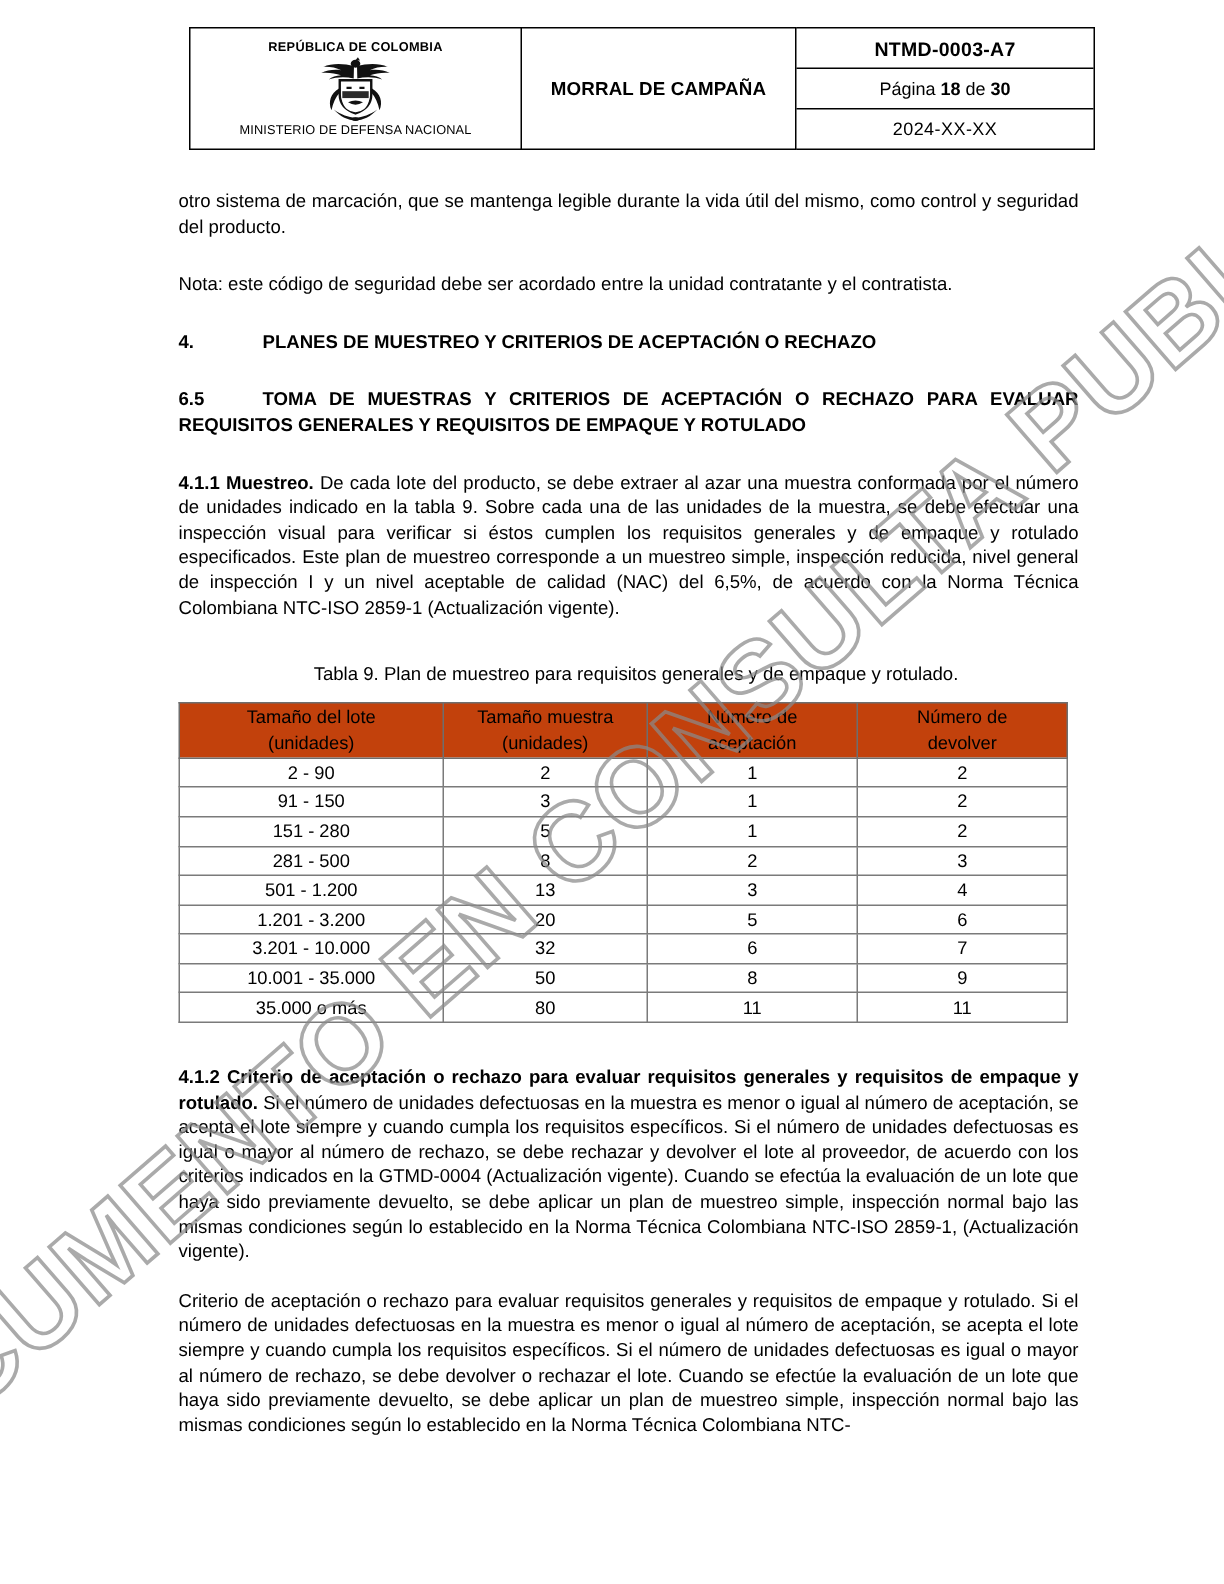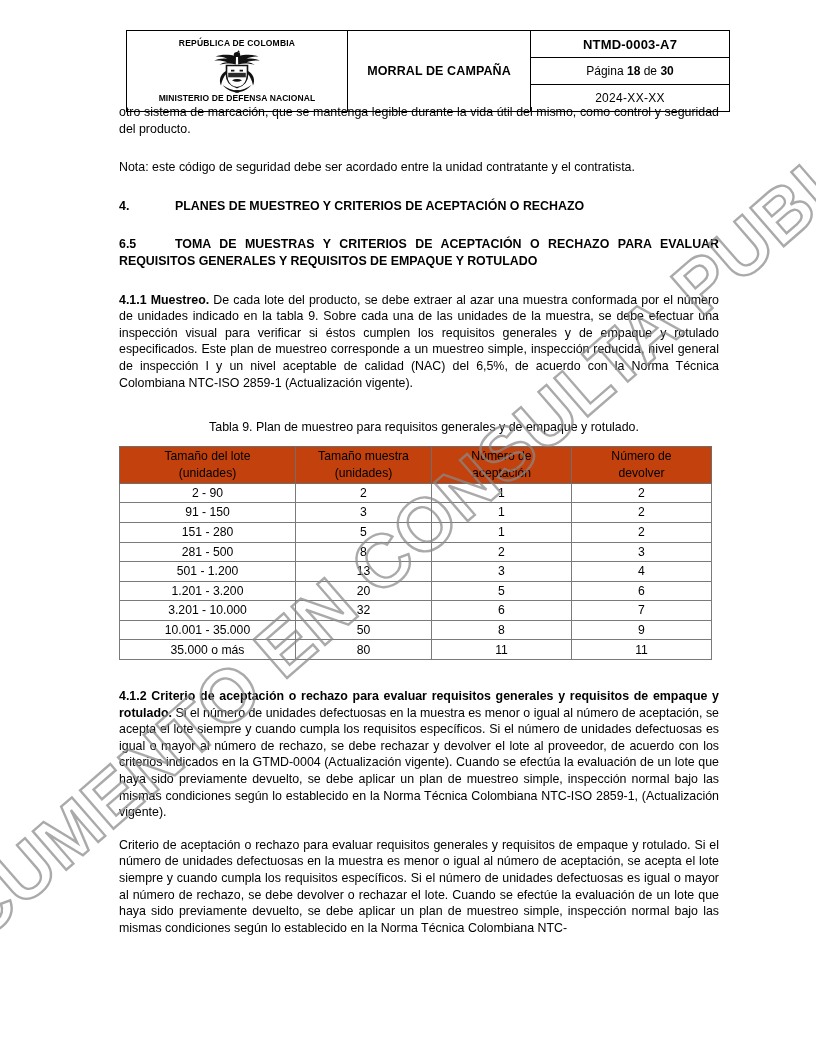--- a/index.html
+++ b/index.html
@@ -45,21 +45,21 @@
     letter-spacing: 1px;
     color: transparent;
     -webkit-text-stroke: 2.4px #8a8a8a;
     opacity: 0.72;
   }
 
   
   .doc-header {
     position: absolute;
     left: 126px;
-    top: 30px;
+    top: 18px;
     width: 592px;
     border-collapse: collapse;
     table-layout: fixed;
     z-index: 2;
     padding-left: 44px;
   }
   .doc-header td {
     border: 1px solid #000000;
     padding: 0;
     vertical-align: middle;
@@ -71,21 +71,21 @@
   }
   .hdr-org-top {
     font-size: 8.5px;
     font-weight: bold;
     letter-spacing: .2px;
     line-height: 1.1;
     margin-bottom: 1px;
   }
   .hdr-org-bottom {
     font-size: 8.5px;
-    font-weight: bold;
+    font-weight: normal;
     letter-spacing: .1px;
     line-height: 1.1;
     margin-top: 1px;
   }
   .emblem {
     display: block;
     margin: 1px auto 1px auto;
   }
   .hdr-title-cell {
     width: 182px;
@@ -122,21 +122,21 @@
   .hdr-page b { font-weight: bold; }
   .hdr-date {
     font-size: 12px;
     letter-spacing: .3px;
   }
 
   
   .body-area {
     position: absolute;
     left: 119px;
-    top: 104px;
+    top: 126px;
     width: 600px;
     z-index: 2;
   }
   p.para {
     margin: 0;
     font-size: 12.4px;
     line-height: 16.6px;
     text-align: justify;
     text-justify: inter-word;
   }

